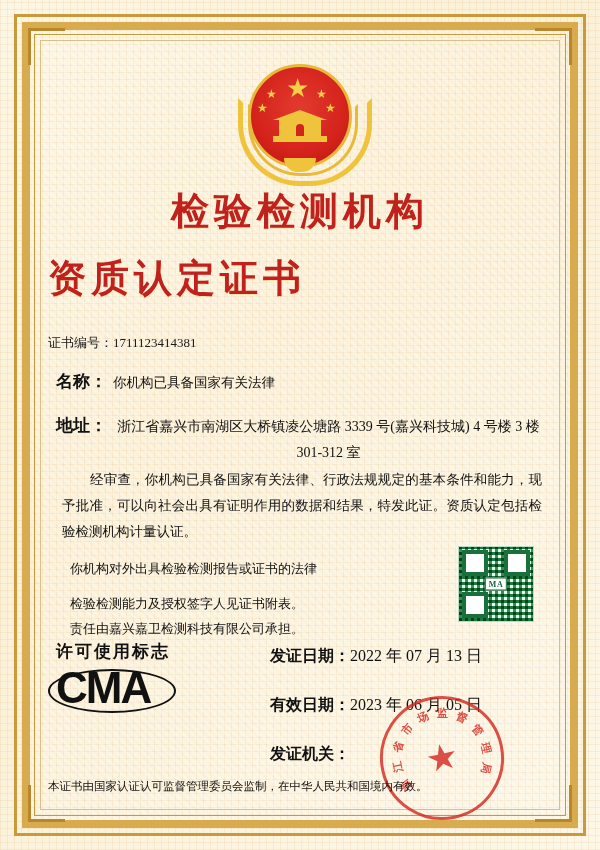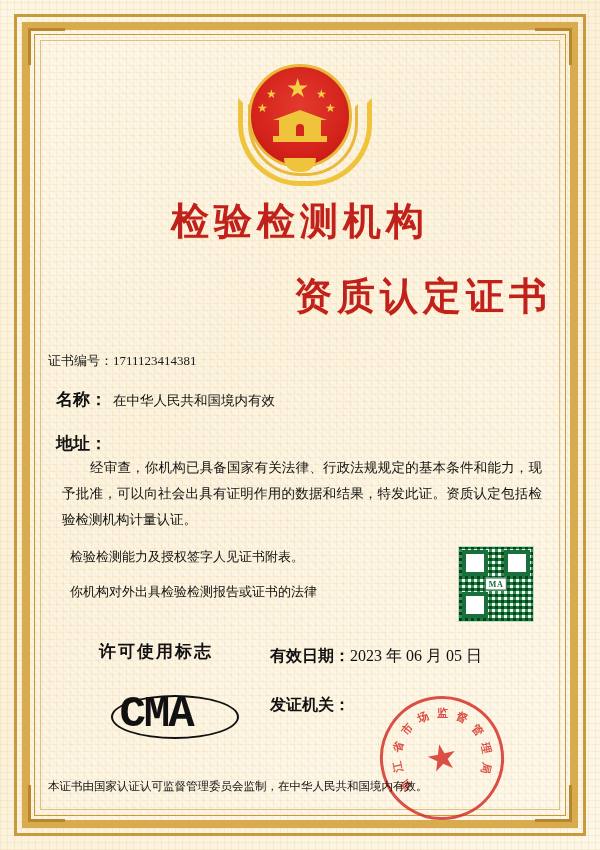--- a/index.html
+++ b/index.html
@@ -156,31 +156,30 @@
     border-radius: 0 0 16px 16px;
   }
 
   
   .title-main {
     text-align: center;
     color: #c0211c;
     font-size: 38px;
     font-weight: bold;
     letter-spacing: 5px;
-    margin-top: 10px;
     font-family: "Liberation Serif", "DejaVu Serif", serif;
     text-shadow: 0 1px 0 rgba(255,220,160,0.6);
   }
   .title-sub {
-    text-align: right;
+    text-align: left;
     color: #c0211c;
     font-size: 38px;
     font-weight: bold;
     letter-spacing: 5px;
-    margin-top: 24px;
+    margin-top: 16px;
     font-family: "Liberation Serif", "DejaVu Serif", serif;
     text-shadow: 0 1px 0 rgba(255,220,160,0.6);
   }
 
   .cert-no {
     text-align: left;
     font-size: 13px;
     color: #1a1a1a;
     margin-top: 30px;
     padding-right: 8px;
@@ -269,41 +268,41 @@
     left: 0;
     right: 0;
     top: 588px;
     padding: 0 8px;
   }
   .bottom-grid {
     display: flex;
   }
   .bottom-left {
     width: 200px;
-    text-align: center;
+    text-align: left;
     padding-top: 4px;
   }
   .bottom-right {
     flex: 1;
     padding-left: 14px;
     padding-top: 10px;
   }
   .mark-title {
     font-size: 17px;
     font-weight: bold;
     color: #111;
     letter-spacing: 2px;
   }
   .cma {
-    margin-top: 26px;
+    margin-top: 0;
     font-size: 44px;
     font-weight: bold;
     color: #111;
     letter-spacing: -2px;
-    font-family: Liberation Mono, monospace;
+    font-family: Liberation Sans, sans-serif;
     position: relative;
     display: inline-block;
   }
   .cma::after {
     content: "";
     position: absolute;
     left: -8px;
     top: 6px;
     width: 128px;
     height: 44px;
@@ -402,46 +401,51 @@
       </div>
     </div>
 
     <div class="title-main">检验检测机构</div>
     <div class="title-sub">资质认定证书</div>
 
     <div class="cert-no">证书编号：1711123414381</div>
 
     <div class="field-row">
       <div class="field-label">名称：</div>
-      <div class="field-value">在中华人民共和国境内有效</div>
+      <div class="field-value">你机构已具备国家有关法律</div>
     </div>
 
     <div class="field-row">
       <div class="field-label">地址：</div>
+      <div class="field-value addr">浙江省嘉兴市南湖区大桥镇凌公塘路 3339 号(嘉兴科技城) 4 号楼 3 楼 301-312 室</div>
     </div>
 
     <div class="para indent">经审查，你机构已具备国家有关法律、行政法规规定的基本条件和能力，现予批准，可以向社会出具有证明作用的数据和结果，特发此证。资质认定包括检验检测机构计量认证。</div>
 
+    <div class="para2">你机构对外出具检验检测报告或证书的法律</div>
     <div class="para2">检验检测能力及授权签字人见证书附表。</div>
-    <div class="para2">你机构对外出具检验检测报告或证书的法律</div>
+    <div class="para2" style="margin-top:0">责任由嘉兴嘉卫检测科技有限公司承担。</div>
 
     <div class="qr">
       <div class="qr-eye tl"></div>
       <div class="qr-eye tr"></div>
       <div class="qr-eye bl"></div>
       <div class="qr-label">MA</div>
     </div>
 
     <div class="bottom">
       <div class="bottom-grid">
         <div class="bottom-left">
           <div class="mark-title">许可使用标志</div>
           <div class="cma">CMA</div>
         </div>
         <div class="bottom-right">
+          <div class="date-row">
+            <span class="dlabel">发证日期：</span><span>2022 年 07 月 13 日</span>
+          </div>
           <div class="date-row">
             <span class="dlabel">有效日期：</span><span>2023 年 06 月 05 日</span>
           </div>
           <div class="date-row">
             <span class="dlabel">发证机关：</span>
           </div>
         </div>
       </div>
     </div>
 

